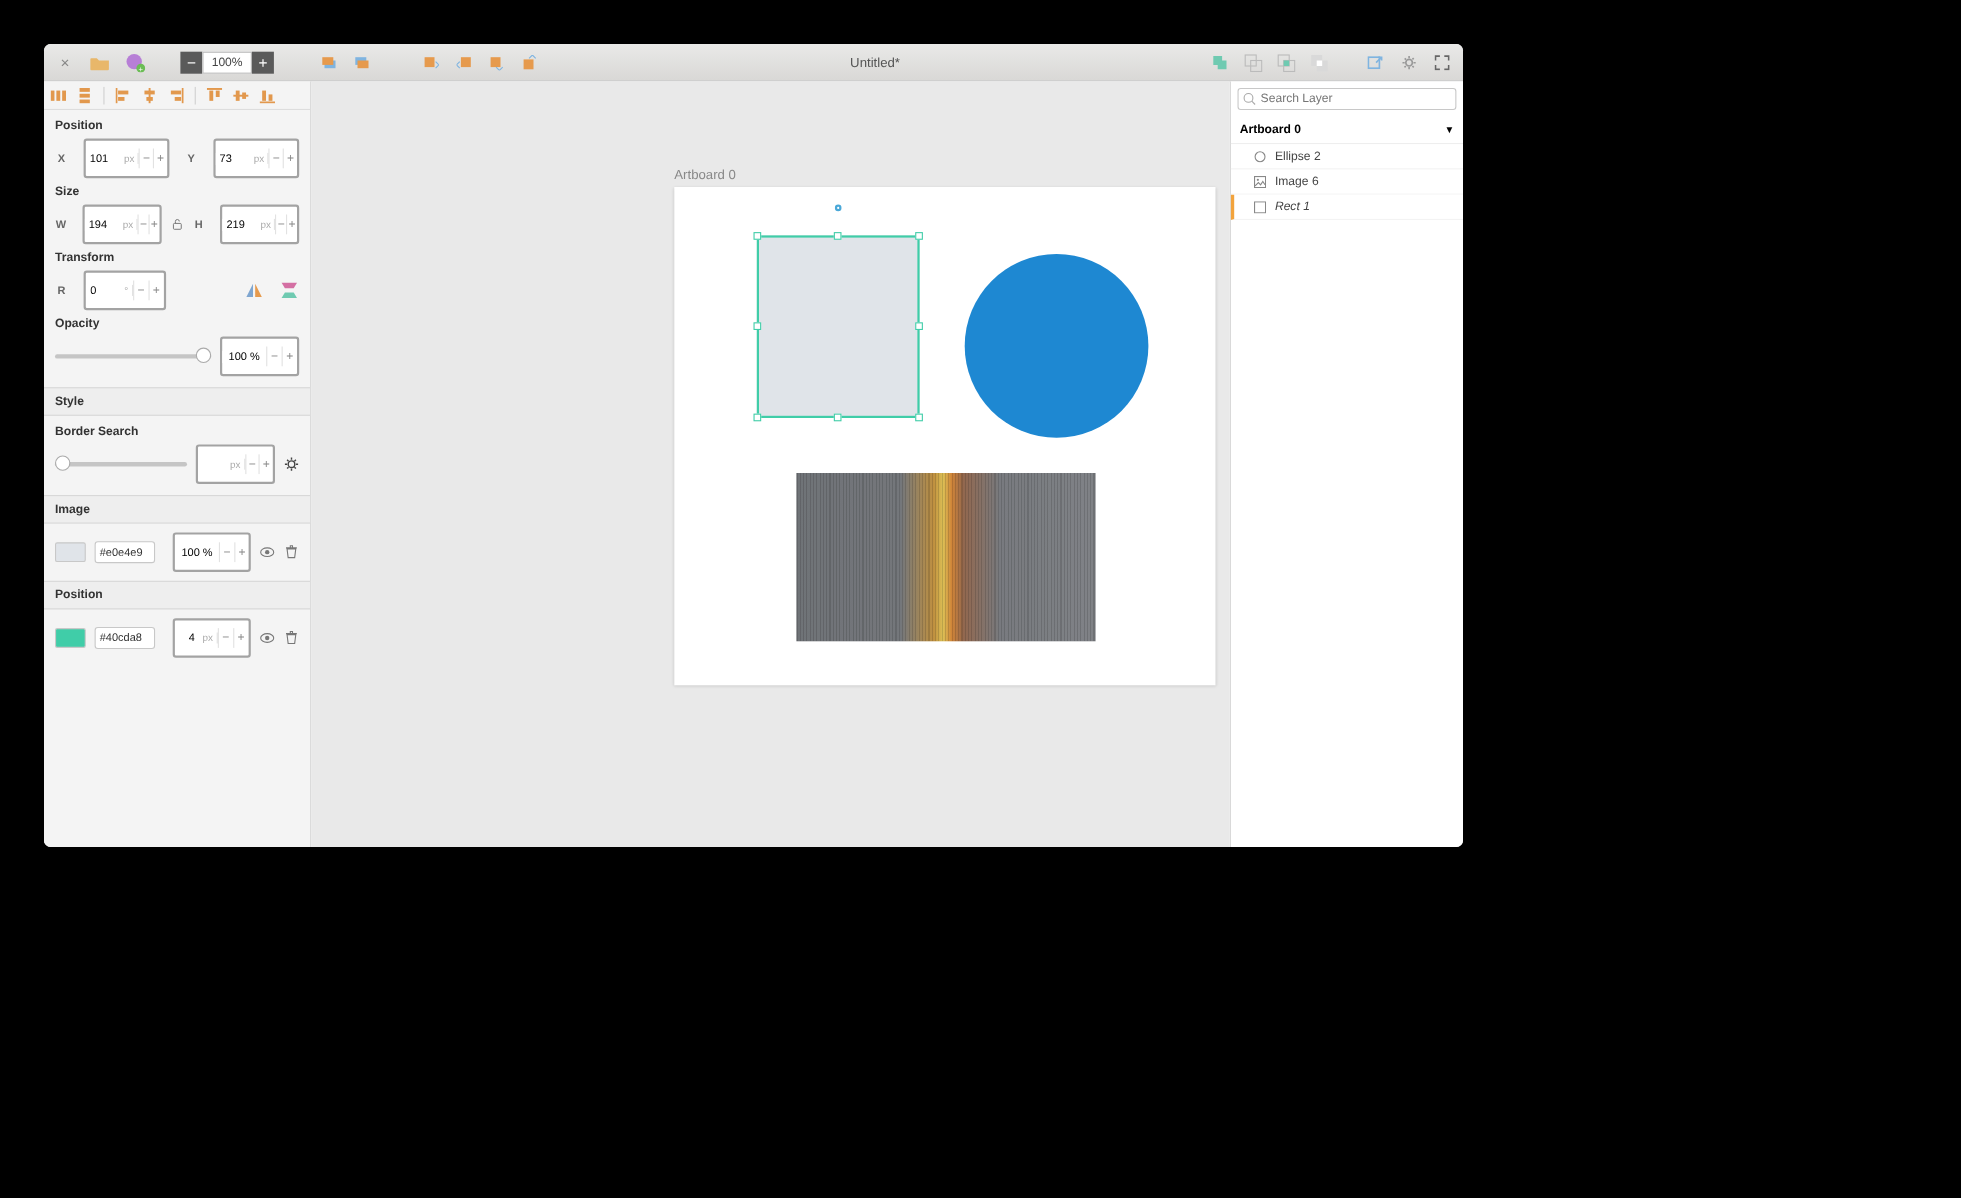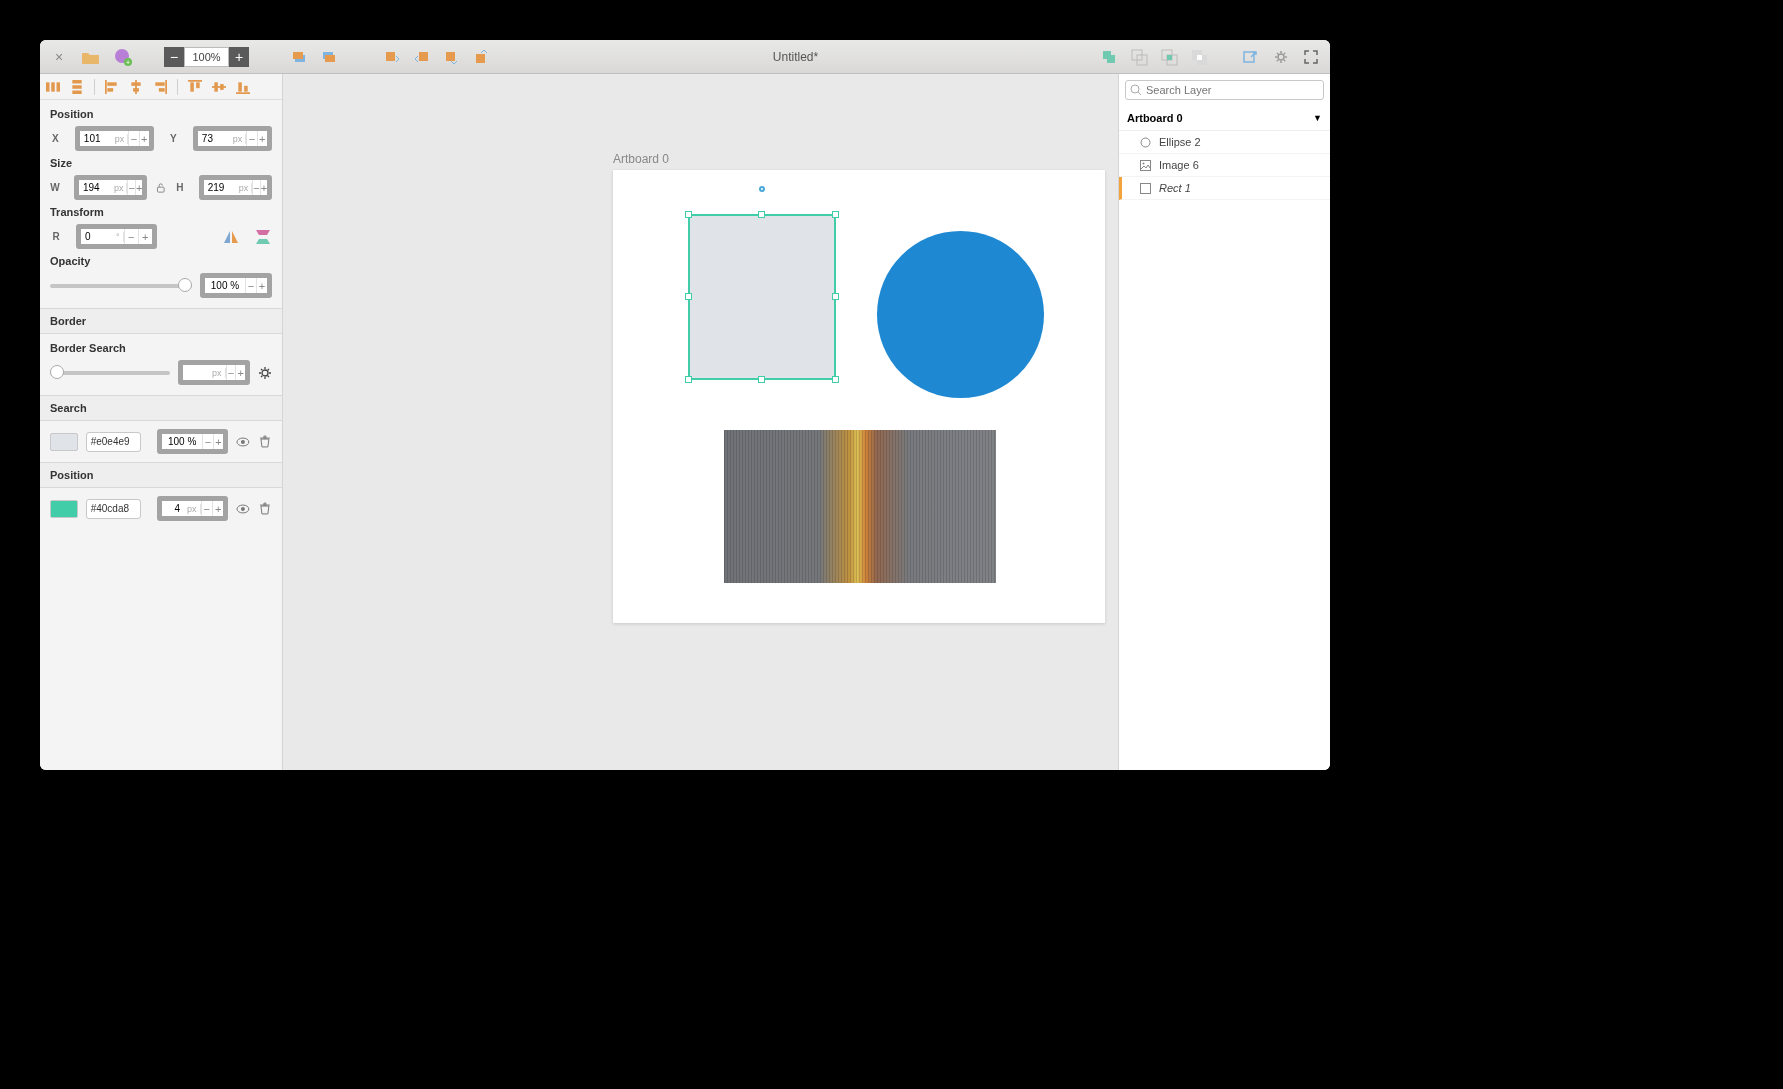--- a/index.html
+++ b/index.html
@@ -21,21 +21,21 @@
 .right-panel { width:212px; background:#fff; border-left:1px solid #d5d5d5; display:flex; flex-direction:column; font-size:11px; }
 
 .align-bar { height:26px; border-bottom:1px solid #ddd; display:flex; align-items:center; padding:0 6px; gap:10px; }
 .align-bar .sep { width:1px; height:16px; background:#d0d0d0; }
 .align-icon { width:14px; height:14px; color:#e2984d; }
 
 .prop-section { padding:8px 10px 10px 10px; }
 .prop-label { font-weight:bold; font-size:11px; margin-bottom:6px; color:#333; }
 .prop-row { display:flex; gap:14px; margin-bottom:6px; align-items:center; }
 .axis-label { width:12px; font-size:10px; color:#666; font-weight:bold; text-align:center; }
-.num-input-group { display:flex; align-items:center; height:25px; border:5px solid #a3a3a3; background:#fff; border-radius:3px; overflow:hidden; }
+.num-input-group { display:flex; align-items:center; height:36px; border:2px solid #a3a3a3; background:#fff; border-radius:3px; overflow:hidden; }
 .num-input-group input { width:32px; border:none; font-size:10px; padding:0 4px; text-align:left; outline:none; }
 .num-input-group .unit { font-size:9px; color:#aaa; padding:0 3px; border-right:1px solid #e2e2e2; }
 .num-stepper { width:14px; height:18px; display:flex; align-items:center; justify-content:center; font-size:11px; color:#888; cursor:pointer; border-left:1px solid #e2e2e2; }
 
 .opacity-slider { display:flex; align-items:center; gap:8px; }
 .slider-track { flex:1; height:4px; background:#c5c5c5; border-radius:2px; position:relative; }
 .slider-knob { width:14px; height:14px; background:#fff; border:1px solid #aaa; border-radius:50%; position:absolute; top:-6px; }
 
 .section-header { background:#eeeeee; border-top:1px solid #d8d8d8; border-bottom:1px solid #d8d8d8; padding:6px 10px; font-weight:bold; font-size:11px; color:#333; }
 
@@ -310,42 +310,42 @@
             <div class="slider-knob" style="left:calc(100% - 14px);"></div>
           </div>
           <div class="num-input-group" style="width:72px;">
             <input style="width: 40px; text-align: center;" value="100 %">
             <div class="num-stepper">−</div>
             <div class="num-stepper">+</div>
           </div>
         </div>
       </div>
 
-      <div class="section-header">Border</div>
+      <div class="section-header">Style</div>
 
       <div class="prop-section">
         <div class="prop-label">Border Search</div>
         <div class="opacity-slider">
           <div class="slider-track">
             <div class="slider-knob" style="left:0;"></div>
           </div>
           <div class="num-input-group" style="width:72px;">
             <input style="width: 26px;">
             <span class="unit">px</span>
             <div class="num-stepper">−</div>
             <div class="num-stepper">+</div>
           </div>
           <svg class="small-icon" viewBox="0 0 14 14">
               <circle cx="7" cy="7" r="3" fill="none" stroke="#444" stroke-width="1.3"></circle>
               <path d="M7 1v2M7 11v2M1 7h2M11 7h2M3 3l1.3 1.3M9.7 9.7L11 11M11 3L9.7 4.3M3 11l1.3-1.3" stroke="#444" stroke-width="1.3"></path>
             </svg>
         </div>
       </div>
 
-      <div class="section-header">Search</div>
+      <div class="section-header">Image</div>
       <div class="color-row">
         <div class="swatch" style="background:#e0e4e9;"></div>
         <div class="hex-box">#e0e4e9</div>
         <div style="flex:1"></div>
         <div class="num-input-group" style="width:72px;">
           <input style="width: 40px; text-align: center;" value="100 %">
           <div class="num-stepper">−</div>
           <div class="num-stepper">+</div>
         </div>
         <svg class="small-icon" viewBox="0 0 14 14">

